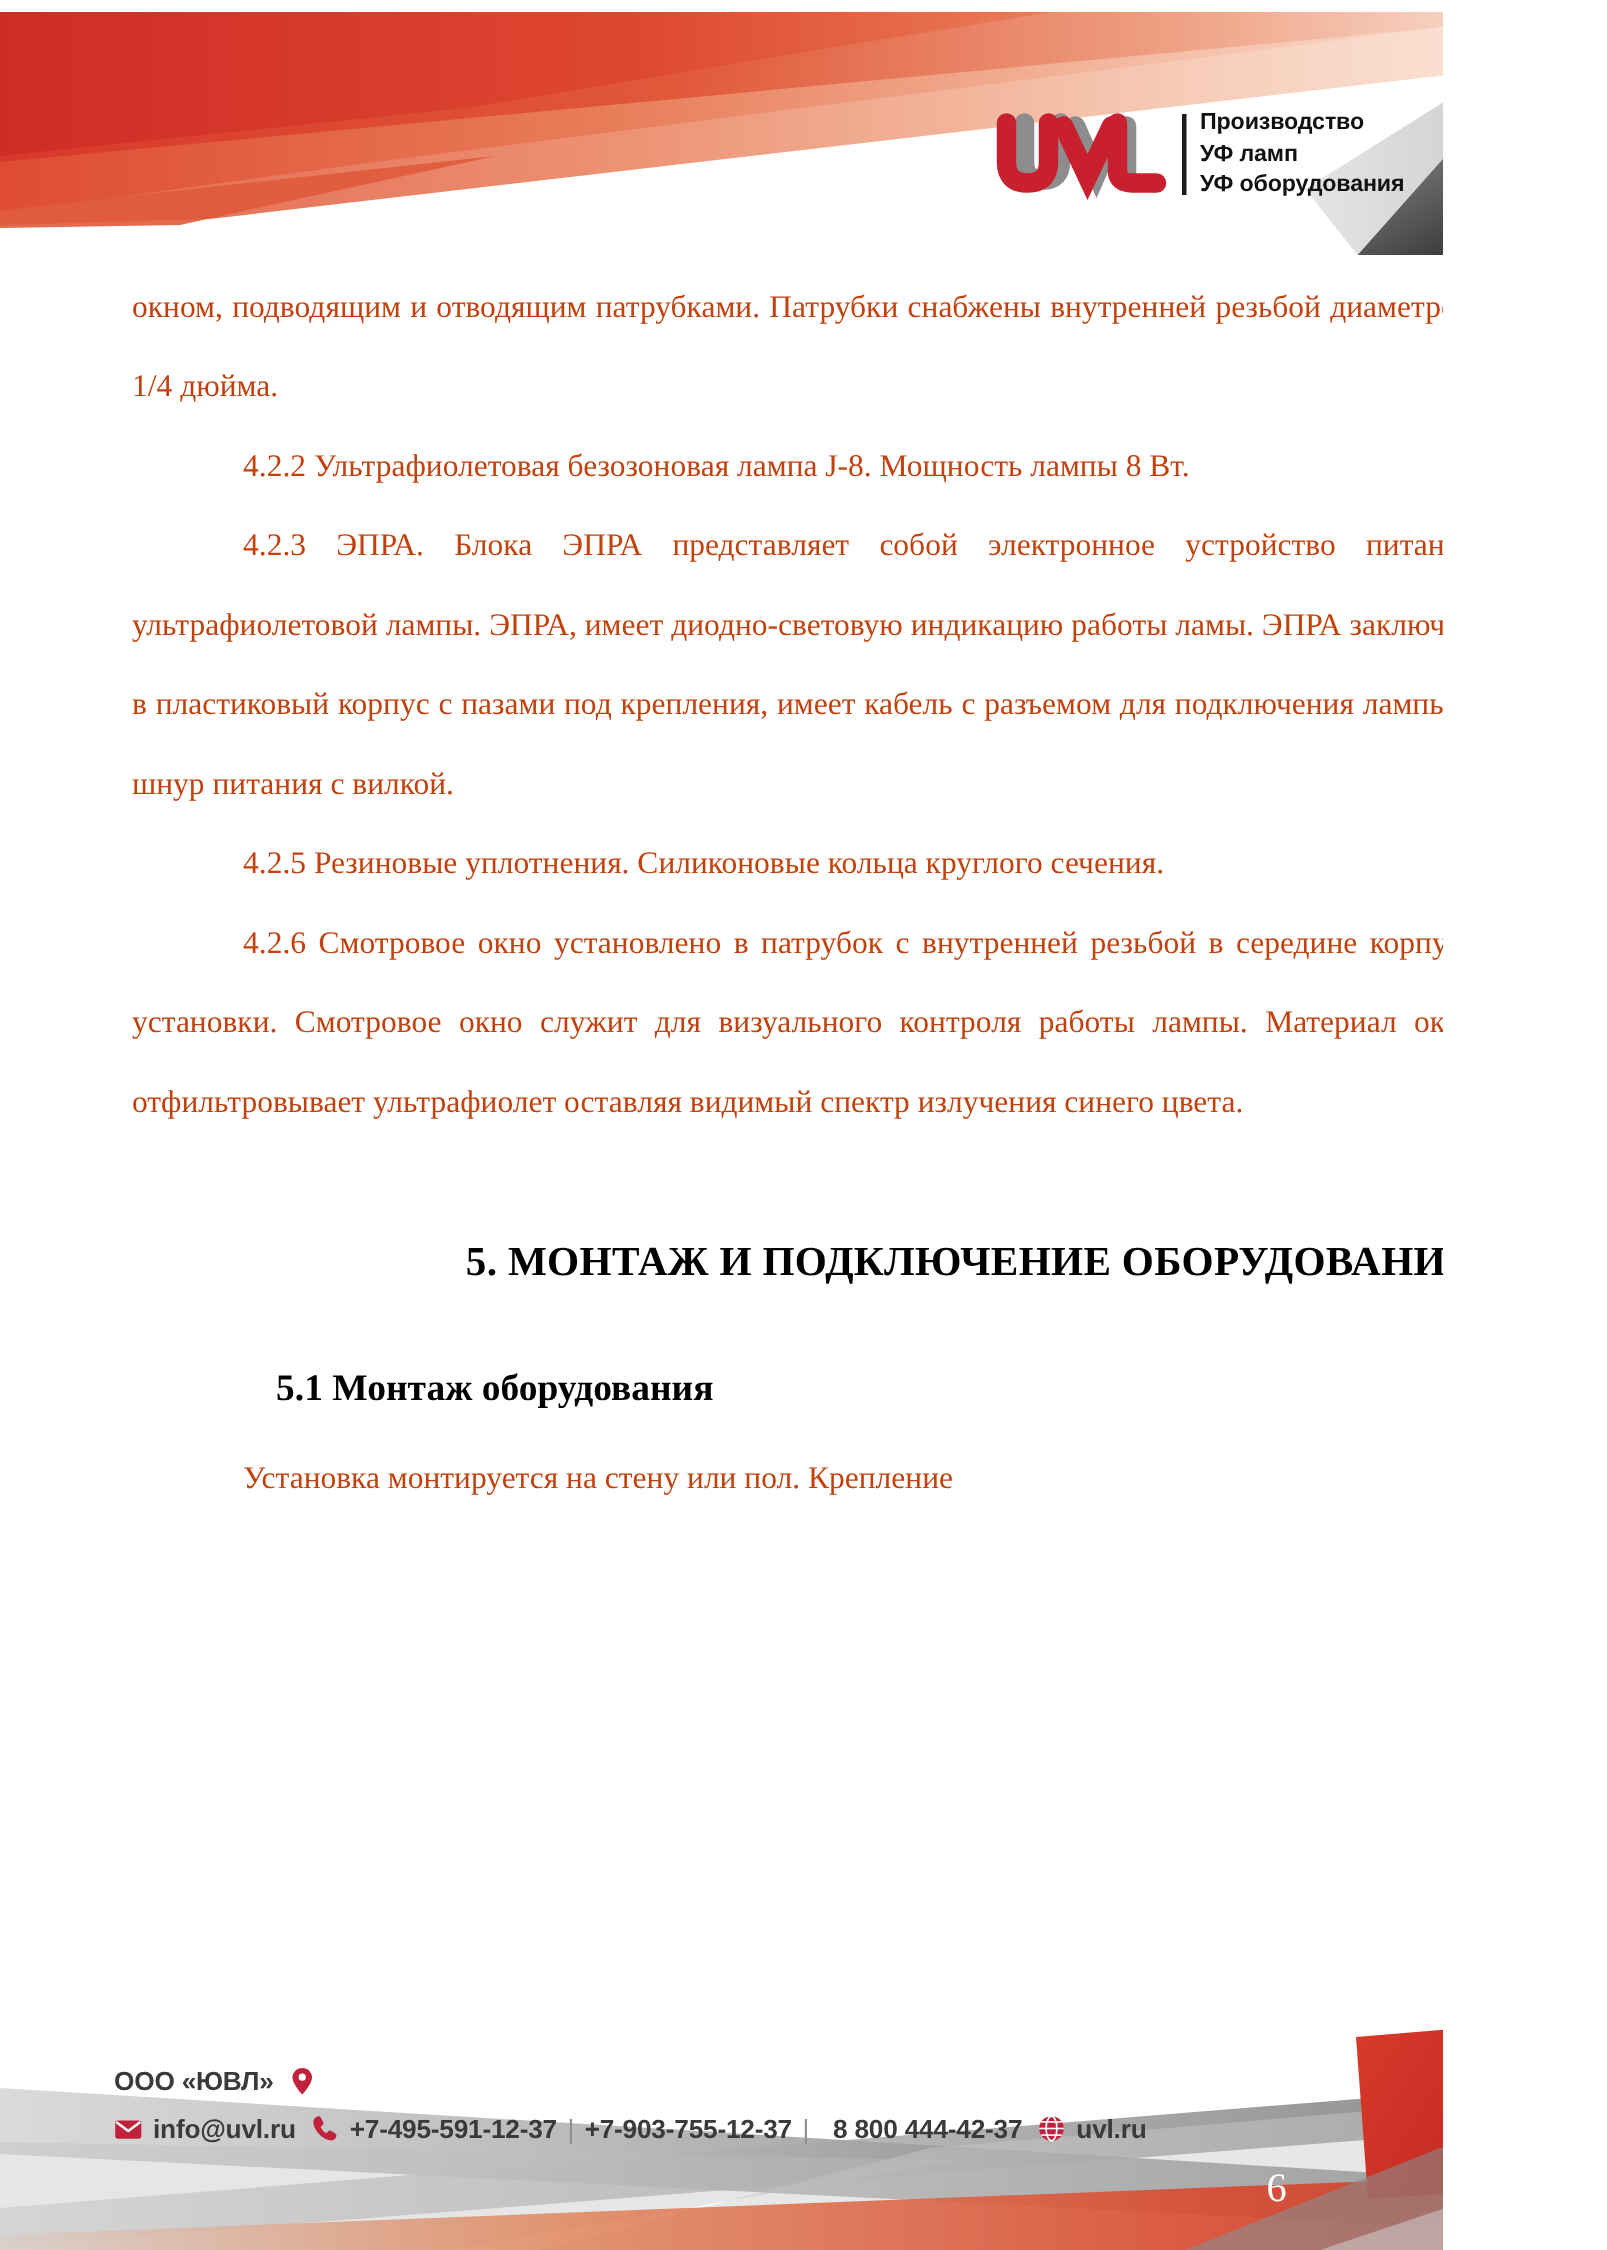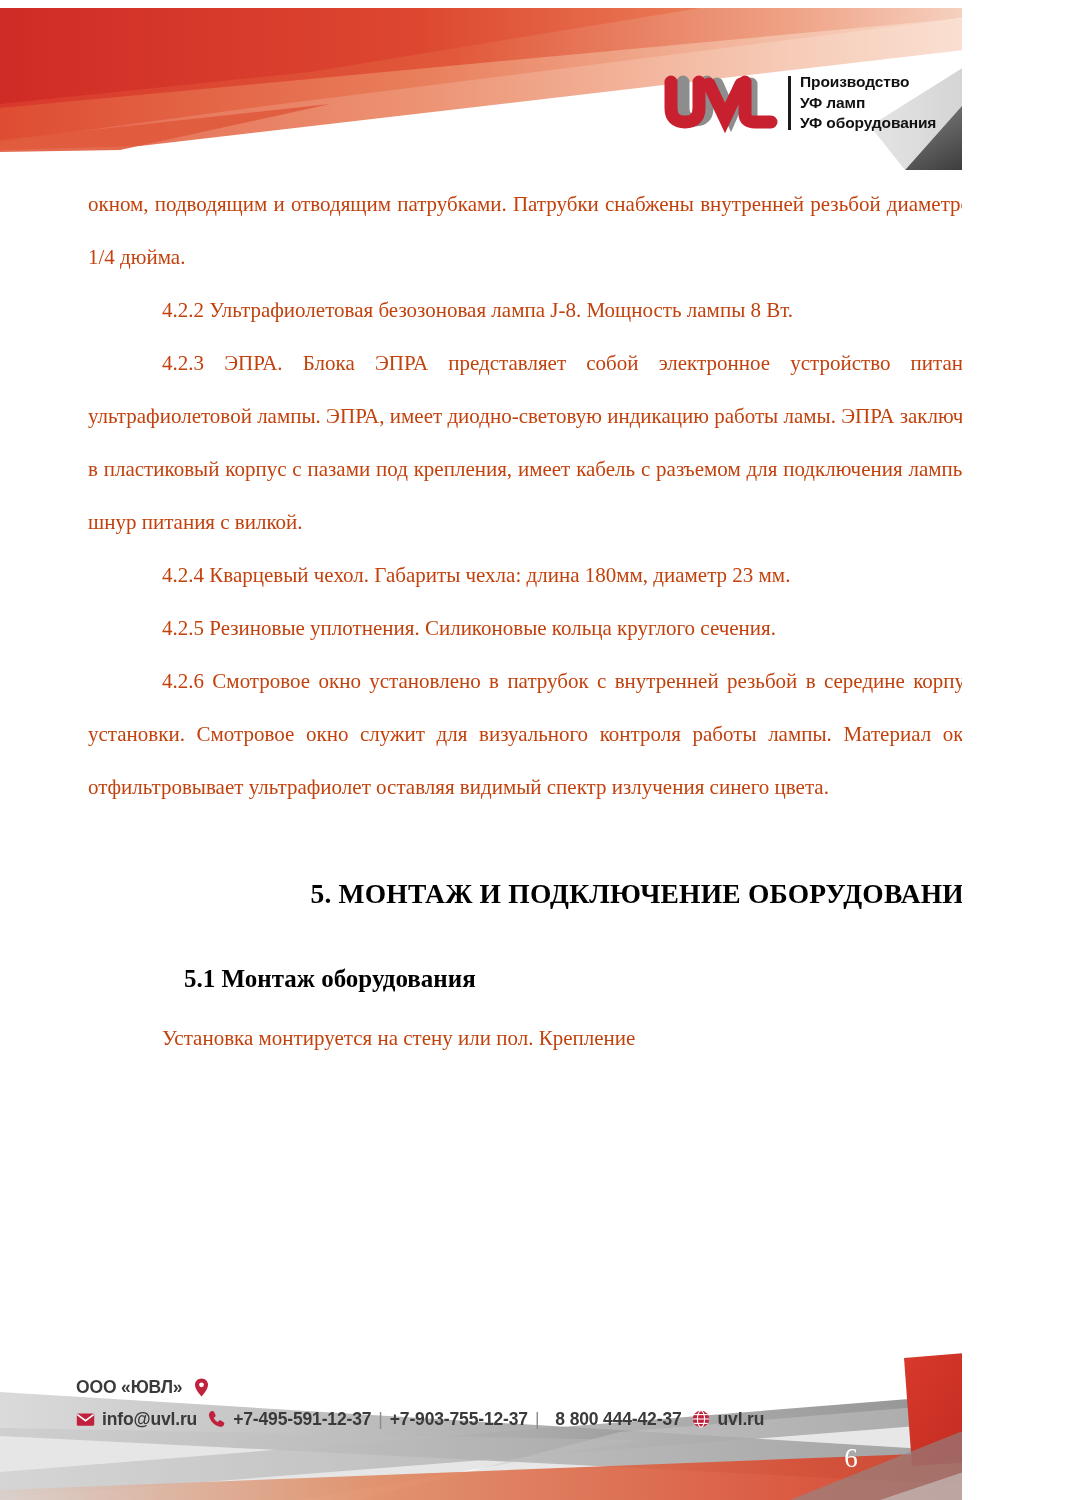--- a/index.html
+++ b/index.html
@@ -234,21 +234,20 @@
     </div>
   </div>
 
   <div class="content">
     <p class="para">окном, подводящим и отводящим патрубками. Патрубки снабжены внутренней резьбой диаметром 1/4 дюйма.</p>
 
     <p class="para indent">4.2.2 Ультрафиолетовая безозоновая лампа J-8. Мощность лампы 8 Вт.</p>
 
     <p class="para indent">4.2.3 ЭПРА. Блока ЭПРА представляет собой электронное устройство питания ультрафиолетовой лампы. ЭПРА, имеет диодно-световую индикацию работы ламы. ЭПРА заключен в пластиковый корпус с пазами под крепления, имеет кабель с разъемом для подключения лампы и шнур питания с вилкой.</p>
 
-    <p class="para indent">4.2.4 Кварцевый чехол. Габариты чехла: длина 180мм, диаметр 23 мм.</p>
 
     <p class="para indent">4.2.5 Резиновые уплотнения. Силиконовые кольца круглого сечения.</p>
 
     <p class="para indent">4.2.6 Смотровое окно установлено в патрубок с внутренней резьбой в середине корпуса установки. Смотровое окно служит для визуального контроля работы лампы. Материал окна отфильтровывает ультрафиолет оставляя видимый спектр излучения синего цвета.</p>
 
     <h2 class="section-title">5. МОНТАЖ И ПОДКЛЮЧЕНИЕ ОБОРУДОВАНИЯ</h2>
 
     <h3 class="subsection-title">5.1 Монтаж оборудования</h3>
 
     <p class="para indent after-sub">Установка монтируется на стену или пол. Крепление</p>

